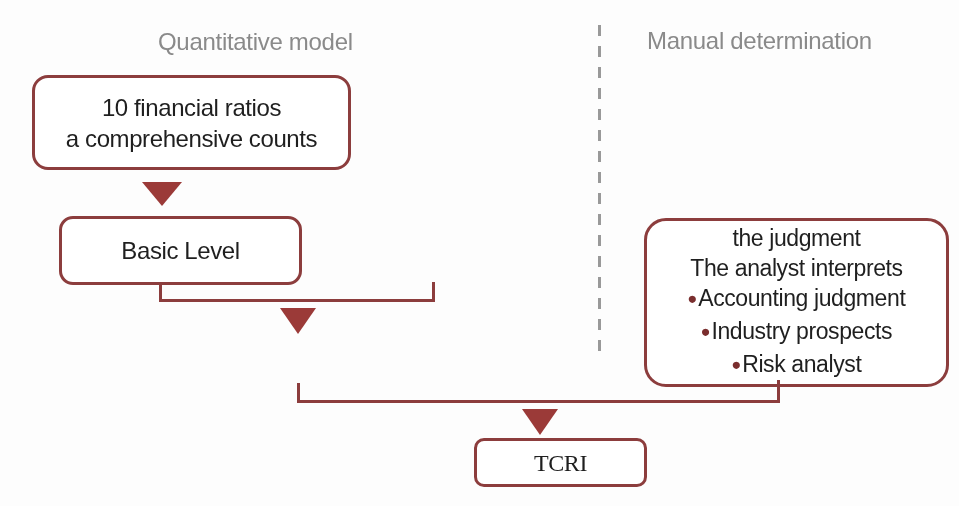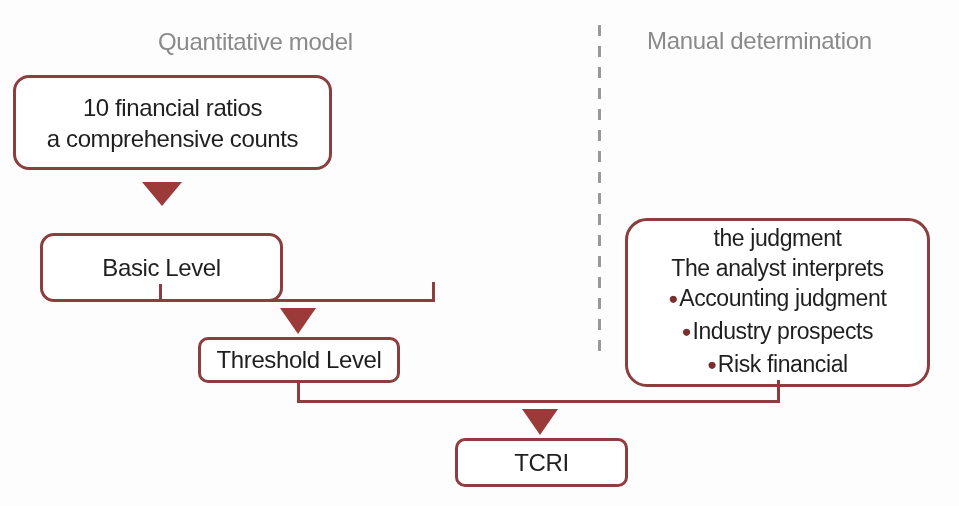--- a/index.html
+++ b/index.html
@@ -35,28 +35,29 @@
     border:3px solid var(--border,#8c3d3d);
     background:#ffffff;
     display:flex;
     flex-direction:column;
     align-items:center;
     justify-content:center;
     text-align:center;
     font-size:23px;
     letter-spacing:-0.4px;
     line-height:30px;
+    margin-left:19px;
   }
   .node .line{white-space:nowrap;}
   #box-score   {left:13px;  top:75px;  width:319px; height:95px;  border-radius:16px; font-size:24px; line-height:31px;}
-  #box-basic   {left:40px;  top:233px; width:243px; height:69px;  border-radius:14px; font-size:24px;}
+  #box-basic   {left:40px;  top:216px; width:243px; height:69px;  border-radius:14px; font-size:24px;}
   #box-scale   {left:312px; top:215px; width:245px; height:68px;  border-radius:14px; font-size:24px; line-height:29px;}
   #box-threshold{left:198px;top:337px; width:202px; height:46px;  border-radius:10px; font-size:24px;}
   #box-analyst {left:625px; top:218px; width:305px; height:169px; border-radius:22px; line-height:30px;}
-  #box-tcri    {left:455px; top:438px; width:173px; height:49px;  border-radius:10px; font-size:24px;}
+  #box-tcri    {left:455px; top:438px; width:173px; height:49px;  border-radius:10px; font-size:24px;font-family:Liberation Serif, serif;}
   .arrow-down{
     position:absolute;
     width:0;height:0;
     border-left:20px solid transparent;
     border-right:20px solid transparent;
     border-top:24px solid var(--arrow,#9b3a38);
   }
   #arrow-1{left:142px;top:182px;}
   #arrow-2{left:280px;top:308px;border-left-width:18px;border-right-width:18px;border-top-width:26px;}
   #arrow-3{left:522px;top:409px;border-left-width:18px;border-right-width:18px;border-top-width:26px;}
@@ -98,35 +99,32 @@
     <div class="line">Basic Level</div>
   </div>
 
 
   <div class="connector" id="bracket1-left-tick"></div>
   <div class="connector" id="bracket1-right-tick"></div>
   <div class="connector" id="bracket1-bar"></div>
 
   <div class="arrow-down" id="arrow-2"></div>
 
-  <div class="node" id="box-threshold">
-    <div class="line">Threshold Level</div>
-  </div>
 
   <div class="node" id="box-analyst">
     <div class="line">the judgment</div>
     <div class="line">The analyst interprets</div>
     <div class="bullet-line">
       <span class="dot">●</span><span>Accounting judgment</span>
     </div>
     <div class="bullet-line">
       <span class="dot">●</span><span>Industry prospects</span>
     </div>
     <div class="bullet-line">
-      <span class="dot">●</span><span>Risk financial</span>
+      <span class="dot">●</span><span>Risk analyst</span>
     </div>
   </div>
 
   <div class="connector" id="bracket2-left-tick"></div>
   <div class="connector" id="bracket2-right-tick"></div>
   <div class="connector" id="bracket2-bar"></div>
 
   <div class="arrow-down" id="arrow-3"></div>
 
   <div class="node" id="box-tcri">

